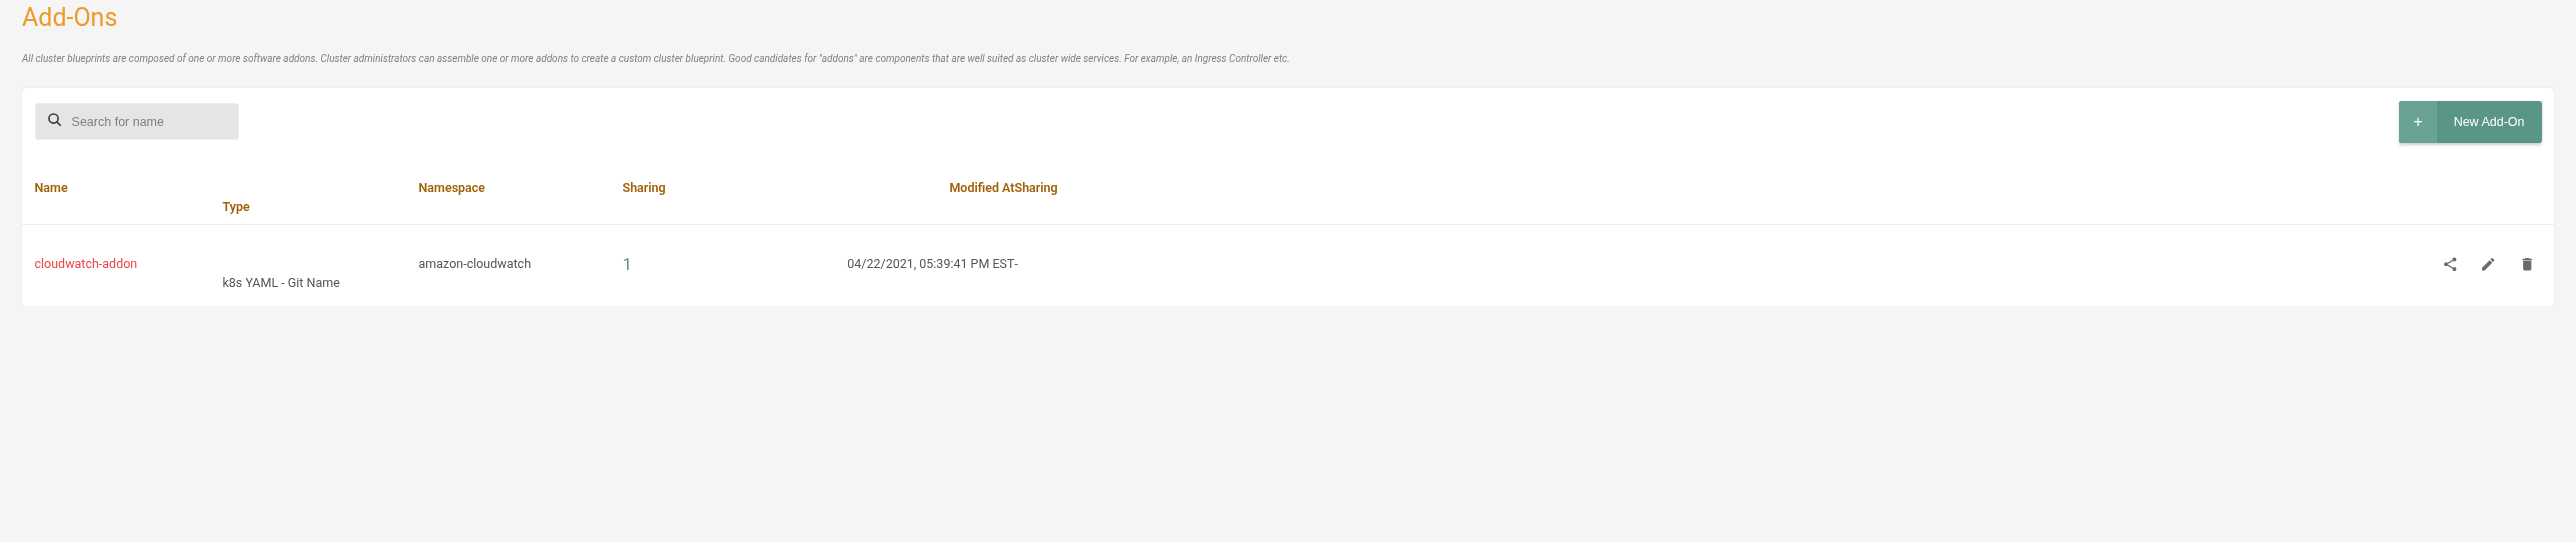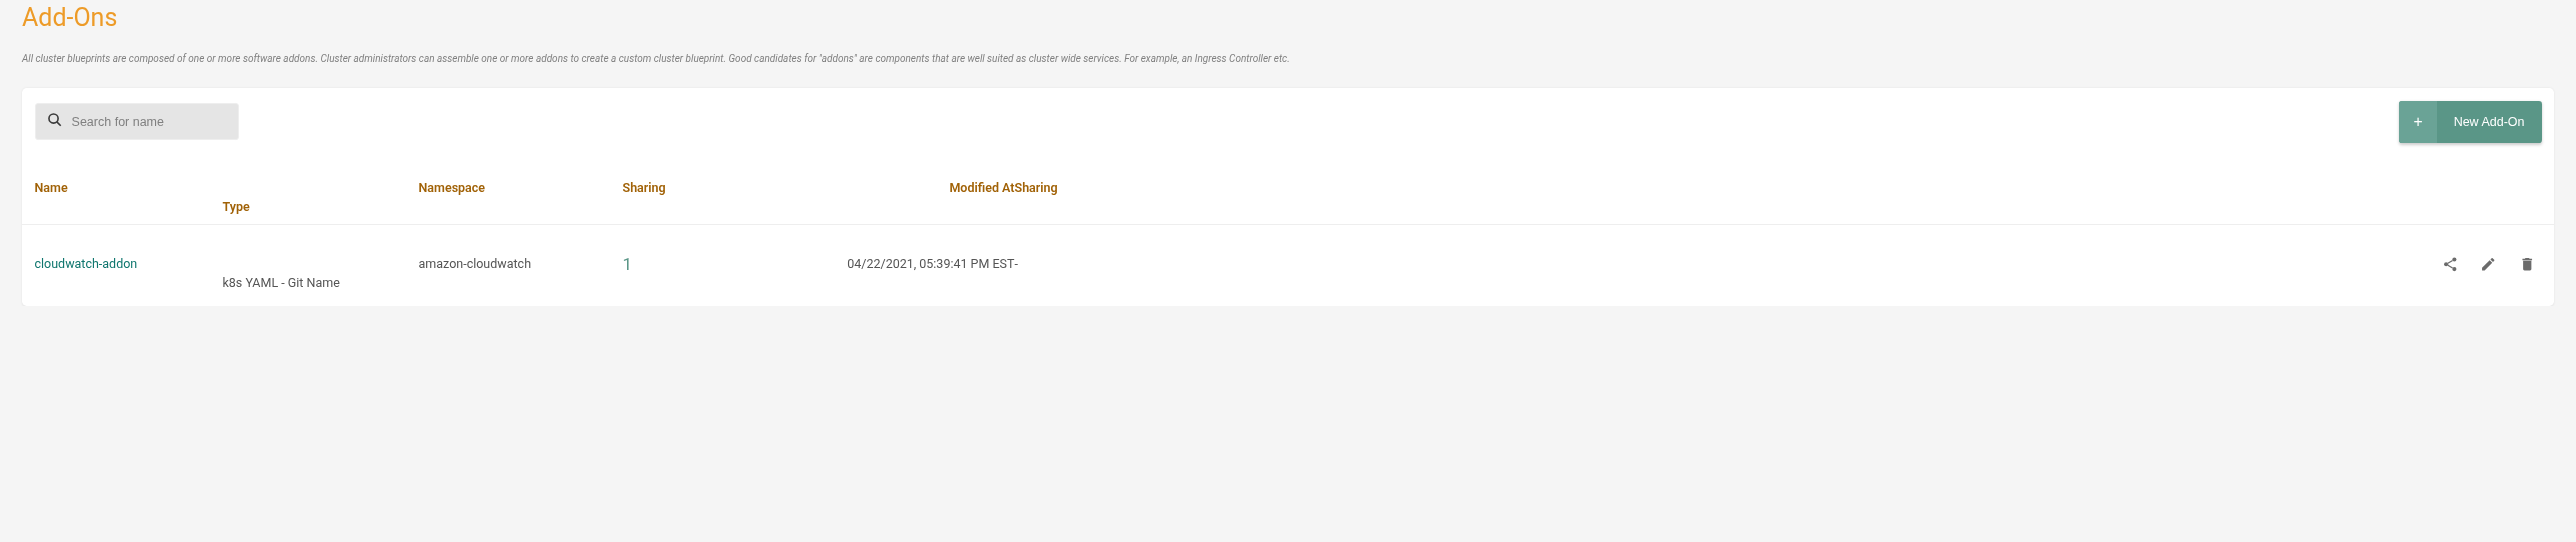--- a/index.html
+++ b/index.html
@@ -115,21 +115,21 @@
     .col-sharing { flex: 1; }
     .col-actions {
       width: 133px;
       flex-shrink: 0;
       display: flex;
       justify-content: flex-end;
       gap: 22px;
       padding-right: 6.3px;
     }
     .link-text {
-      color: #0f766e;
+      color: #ef4444;
       cursor: pointer;
     }
     .version-num {
       color: #5a9687;
       font-size: 17px;
     }
     .action-icon {
       cursor: pointer;
       color: #6b6b6b;
       display: flex;

